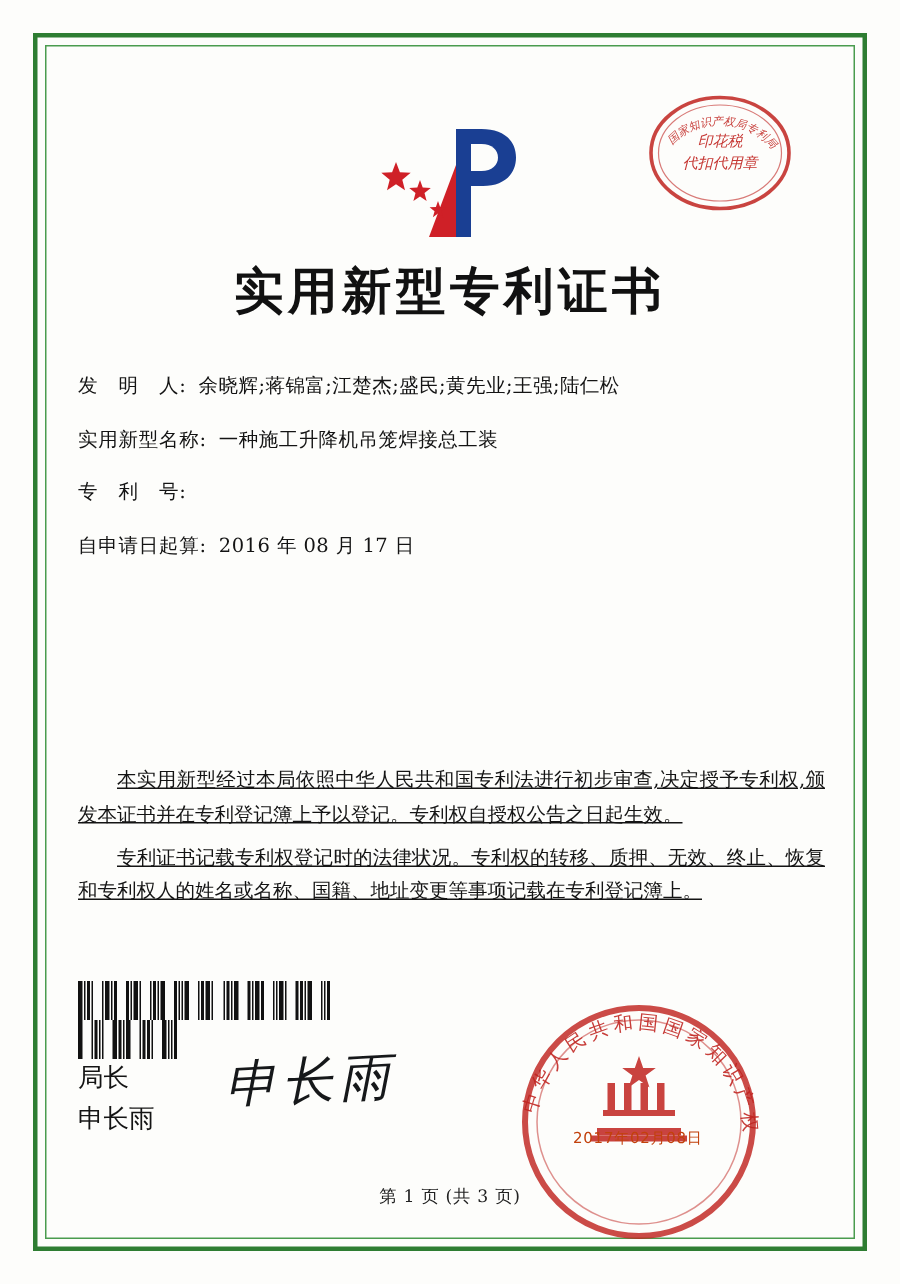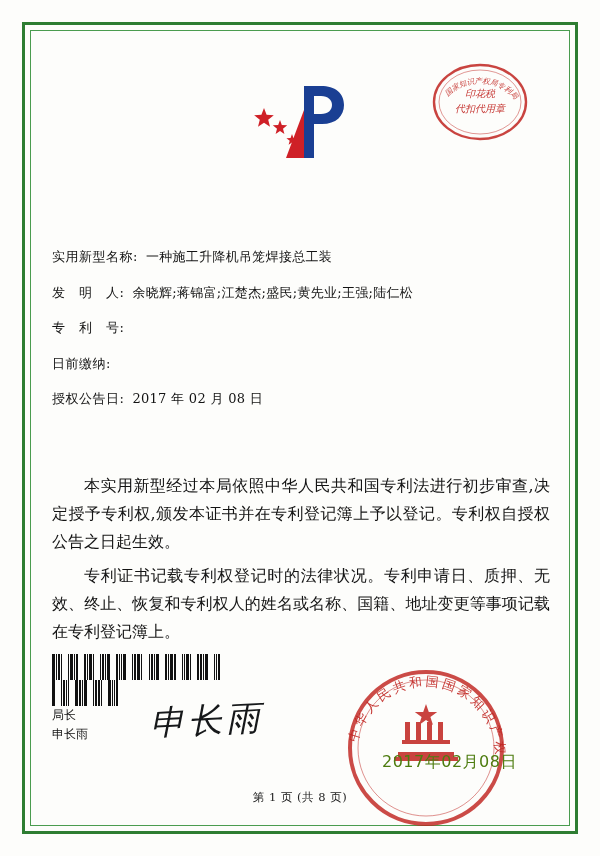--- a/index.html
+++ b/index.html
@@ -116,26 +116,27 @@
   .field-value {
     flex: 1 1 auto;
     padding-left: 8px;
     letter-spacing: 0.3px;
   }
 
   
   .body-text {
     position: absolute;
     left: 52px;
-    top: 472px;
+    top: 510px;
     width: 498px;
-    font-size: 16px;
+    font-size: 13px;
     line-height: 1.75;
     color: #141414;
     text-align: justify;
+    text-decoration: underline;
   }
   .body-text p {
     margin: 0 0 6px 0;
     text-indent: 2em;
   }
 
   
   .barcode {
     position: absolute;
     left: 52px;
@@ -149,21 +150,21 @@
     height: 26px;
     margin-right: 1px;
     vertical-align: top;
   }
 
   
   .sig-block {
     position: absolute;
     left: 52px;
     top: 706px;
-    font-size: 12px;
+    font-size: 17px;
     line-height: 1.6;
     color: #141414;
   }
   .sig-script {
     position: absolute;
     left: 150px;
     top: 698px;
     font-size: 34px;
     font-family: "DejaVu Serif", "Liberation Serif", serif;
     font-style: italic;
@@ -177,22 +178,22 @@
     position: absolute;
     left: 338px;
     top: 660px;
     width: 176px;
     height: 176px;
   }
   .seal-date {
     position: absolute;
     left: 382px;
     top: 752px;
-    font-size: 16px;
-    color: #4d7c0f;
+    font-size: 10px;
+    color: #c2410c;
     letter-spacing: 0.5px;
     font-family: "DejaVu Sans", "Liberation Sans", sans-serif;
   }
 
   
   .footer {
     position: absolute;
     left: 0;
     top: 790px;
     width: 600px;
@@ -235,45 +236,43 @@
       <ellipse cx="56" cy="42" rx="41" ry="32" fill="none" stroke="#c0231f" stroke-width="0.8" opacity="0.6"></ellipse>
       <text x="56" y="37" text-anchor="middle" font-family="DejaVu Sans, sans-serif" font-size="10" fill="#c0231f" opacity="0.9">印花税</text>
       <text x="56" y="52" text-anchor="middle" font-family="DejaVu Sans, sans-serif" font-size="10" fill="#c0231f" opacity="0.9">代扣代用章</text>
       <path id="arcTop" d="M 18 46 A 40 33 0 0 1 94 46" fill="none"></path>
       <text font-family="DejaVu Sans, sans-serif" font-size="7.5" fill="#c0231f" opacity="0.85">
         <textPath href="#arcTop" startOffset="12%">国家知识产权局专利局</textPath>
       </text>
     </svg>
   </div>
 
+  <div class="doc-title">实用新型专利证书</div>
 
   <div class="fields">
+    <div class="field-row">
+      <span class="field-label">发　明　人:</span>
+      <span class="field-value">余晓辉;蒋锦富;江楚杰;盛民;黄先业;王强;陆仁松</span>
+    </div>
     <div class="field-row">
       <span class="field-label">实用新型名称:</span>
       <span class="field-value">一种施工升降机吊笼焊接总工装</span>
     </div>
     <div class="field-row">
-      <span class="field-label">发　明　人:</span>
-      <span class="field-value">余晓辉;蒋锦富;江楚杰;盛民;黄先业;王强;陆仁松</span>
-    </div>
-    <div class="field-row">
       <span class="field-label">专　利　号:</span>
     </div>
     <div class="field-row">
-      <span class="field-label">日前缴纳:</span>
-    </div>
-    <div class="field-row">
-      <span class="field-label">授权公告日:</span>
-      <span class="field-value">2017 年 02 月 08 日</span>
+      <span class="field-label">自申请日起算:</span>
+      <span class="field-value">2016 年 08 月 17 日</span>
     </div>
   </div>
 
   <div class="body-text">
     <p>本实用新型经过本局依照中华人民共和国专利法进行初步审查,决定授予专利权,颁发本证书并在专利登记簿上予以登记。专利权自授权公告之日起生效。</p>
-    <p>专利证书记载专利权登记时的法律状况。专利申请日、质押、无效、终止、恢复和专利权人的姓名或名称、国籍、地址变更等事项记载在专利登记簿上。</p>
+    <p>专利证书记载专利权登记时的法律状况。专利权的转移、质押、无效、终止、恢复和专利权人的姓名或名称、国籍、地址变更等事项记载在专利登记簿上。</p>
   </div>
 
   <div class="barcode">
     <span style="width:3px"></span><span style="width:1px"></span><span style="width:2px"></span><span style="width:1px"></span>
     <span style="width:1px"></span><span style="width:3px"></span><span style="width:1px"></span><span style="width:2px"></span>
     <span style="width:2px"></span><span style="width:1px"></span><span style="width:3px"></span><span style="width:1px"></span>
     <span style="width:1px"></span><span style="width:2px"></span><span style="width:1px"></span><span style="width:3px"></span>
     <span style="width:2px"></span><span style="width:1px"></span><span style="width:1px"></span><span style="width:3px"></span>
     <span style="width:1px"></span><span style="width:2px"></span><span style="width:3px"></span><span style="width:1px"></span>
     <span style="width:1px"></span><span style="width:2px"></span><span style="width:1px"></span><span style="width:3px"></span>
@@ -310,15 +309,15 @@
       </g>
       <path id="arcMain" d="M 18 96 A 70 70 0 0 1 158 96" fill="none"></path>
       <text font-family="DejaVu Sans, sans-serif" font-size="13" fill="#c0231f" opacity="0.88" letter-spacing="3">
         <textPath href="#arcMain" startOffset="6%">中华人民共和国国家知识产权局</textPath>
       </text>
     </svg>
   </div>
 
   <div class="seal-date">2017年02月08日</div>
 
-  <div class="footer">第 1 页 (共 8 页)</div>
+  <div class="footer">第 1 页 (共 3 页)</div>
 
 </div>
 
 </body></html>

